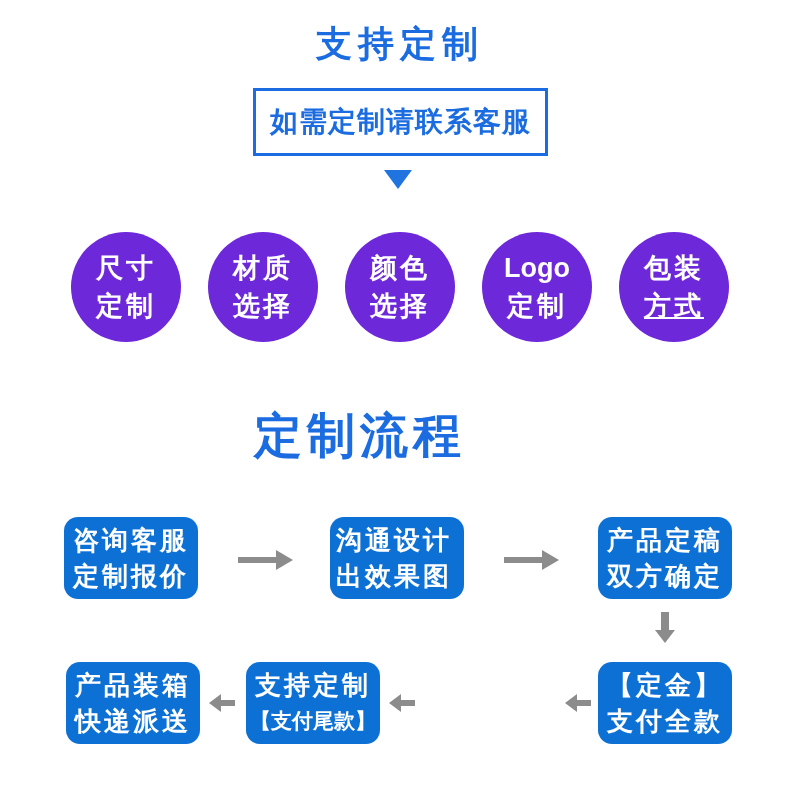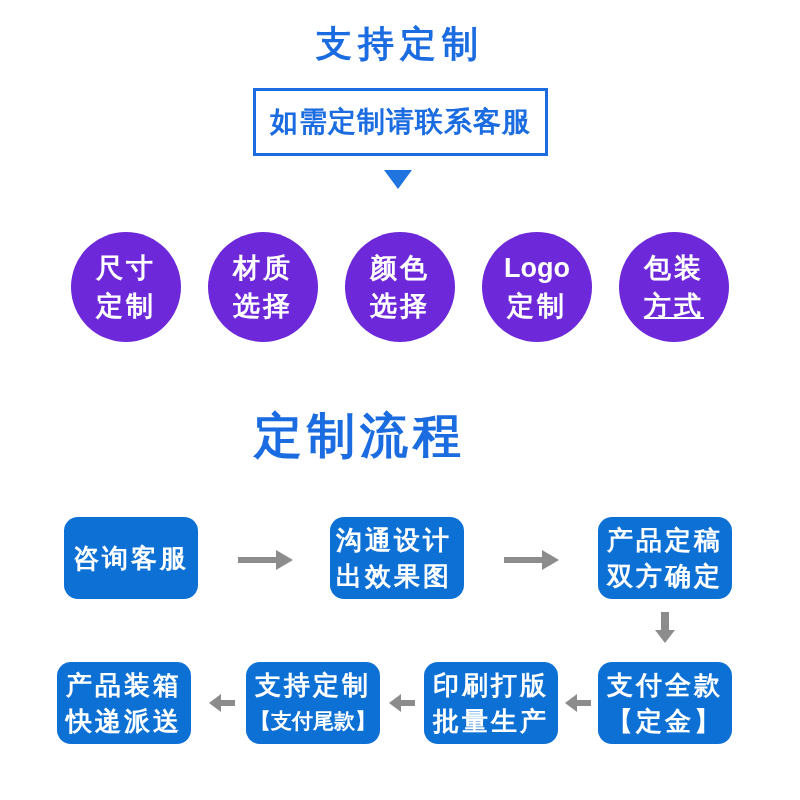--- a/index.html
+++ b/index.html
@@ -111,20 +111,21 @@
     <div class="circle">
       <div class="cl" style="letter-spacing: 3px;">包装</div>
       <div class="cl" style="letter-spacing: 3px; text-decoration: underline;">方式</div>
     </div>
   </div>
 
   <div class="h2">定制流程</div>
 
   <div class="step row1" style="left:64px;">
     <div class="line" style="letter-spacing: 3px;">咨询客服</div>
+    <div class="line" style="letter-spacing: 3px;">定制报价</div>
   </div>
   <div class="arr arr-r" style="left:238px; top:550px;">
     <div class="shaft"></div>
     <div class="head"></div>
   </div>
   <div class="step row1" style="left:330px;align-items:flex-end;">
     <div class="line" style="letter-spacing: 3px;">沟通设计</div>
     <div class="line" style="letter-spacing: 3px;">出效果图</div>
   </div>
   <div class="arr arr-r" style="left:504px; top:550px;">
@@ -134,42 +135,38 @@
   <div class="step row1" style="left:598px;">
     <div class="line" style="letter-spacing: 3px;">产品定稿</div>
     <div class="line" style="letter-spacing: 3px;">双方确定</div>
   </div>
 
   <div class="arr-d" style="left:655px; top:612px;">
     <div class="shaft"></div>
     <div class="head"></div>
   </div>
 
-  <div class="step row2" style="left:57px;">
+  <div class="step row2" style="left:66px;">
     <div class="line" style="letter-spacing: 3px;">产品装箱</div>
     <div class="line" style="letter-spacing: 3px;">快递派送</div>
   </div>
   <div class="arr arr-l" style="left:209px; top:694px;">
     <div class="head"></div>
     <div class="shaft"></div>
   </div>
   <div class="step row2" style="left:246px;">
     <div class="line" style="letter-spacing: 3px;">支持定制</div>
     <div class="line" style="font-size: 21px;">【支付尾款】</div>
   </div>
   <div class="arr arr-l" style="left:389px; top:694px;">
     <div class="head"></div>
     <div class="shaft"></div>
   </div>
-  <div class="step row2" style="left:424px;">
-    <div class="line" style="letter-spacing: 3px;">印刷打版</div>
-    <div class="line" style="letter-spacing: 3px;">批量生产</div>
-  </div>
   <div class="arr arr-l" style="left:565px; top:694px;">
     <div class="head"></div>
     <div class="shaft"></div>
   </div>
   <div class="step row2" style="left:598px;">
+    <div class="line" style="letter-spacing: 3px;">【定金】</div>
     <div class="line" style="letter-spacing: 3px;">支付全款</div>
-    <div class="line" style="letter-spacing: 3px;">【定金】</div>
   </div>
 
 </div>
 
 </body></html>

